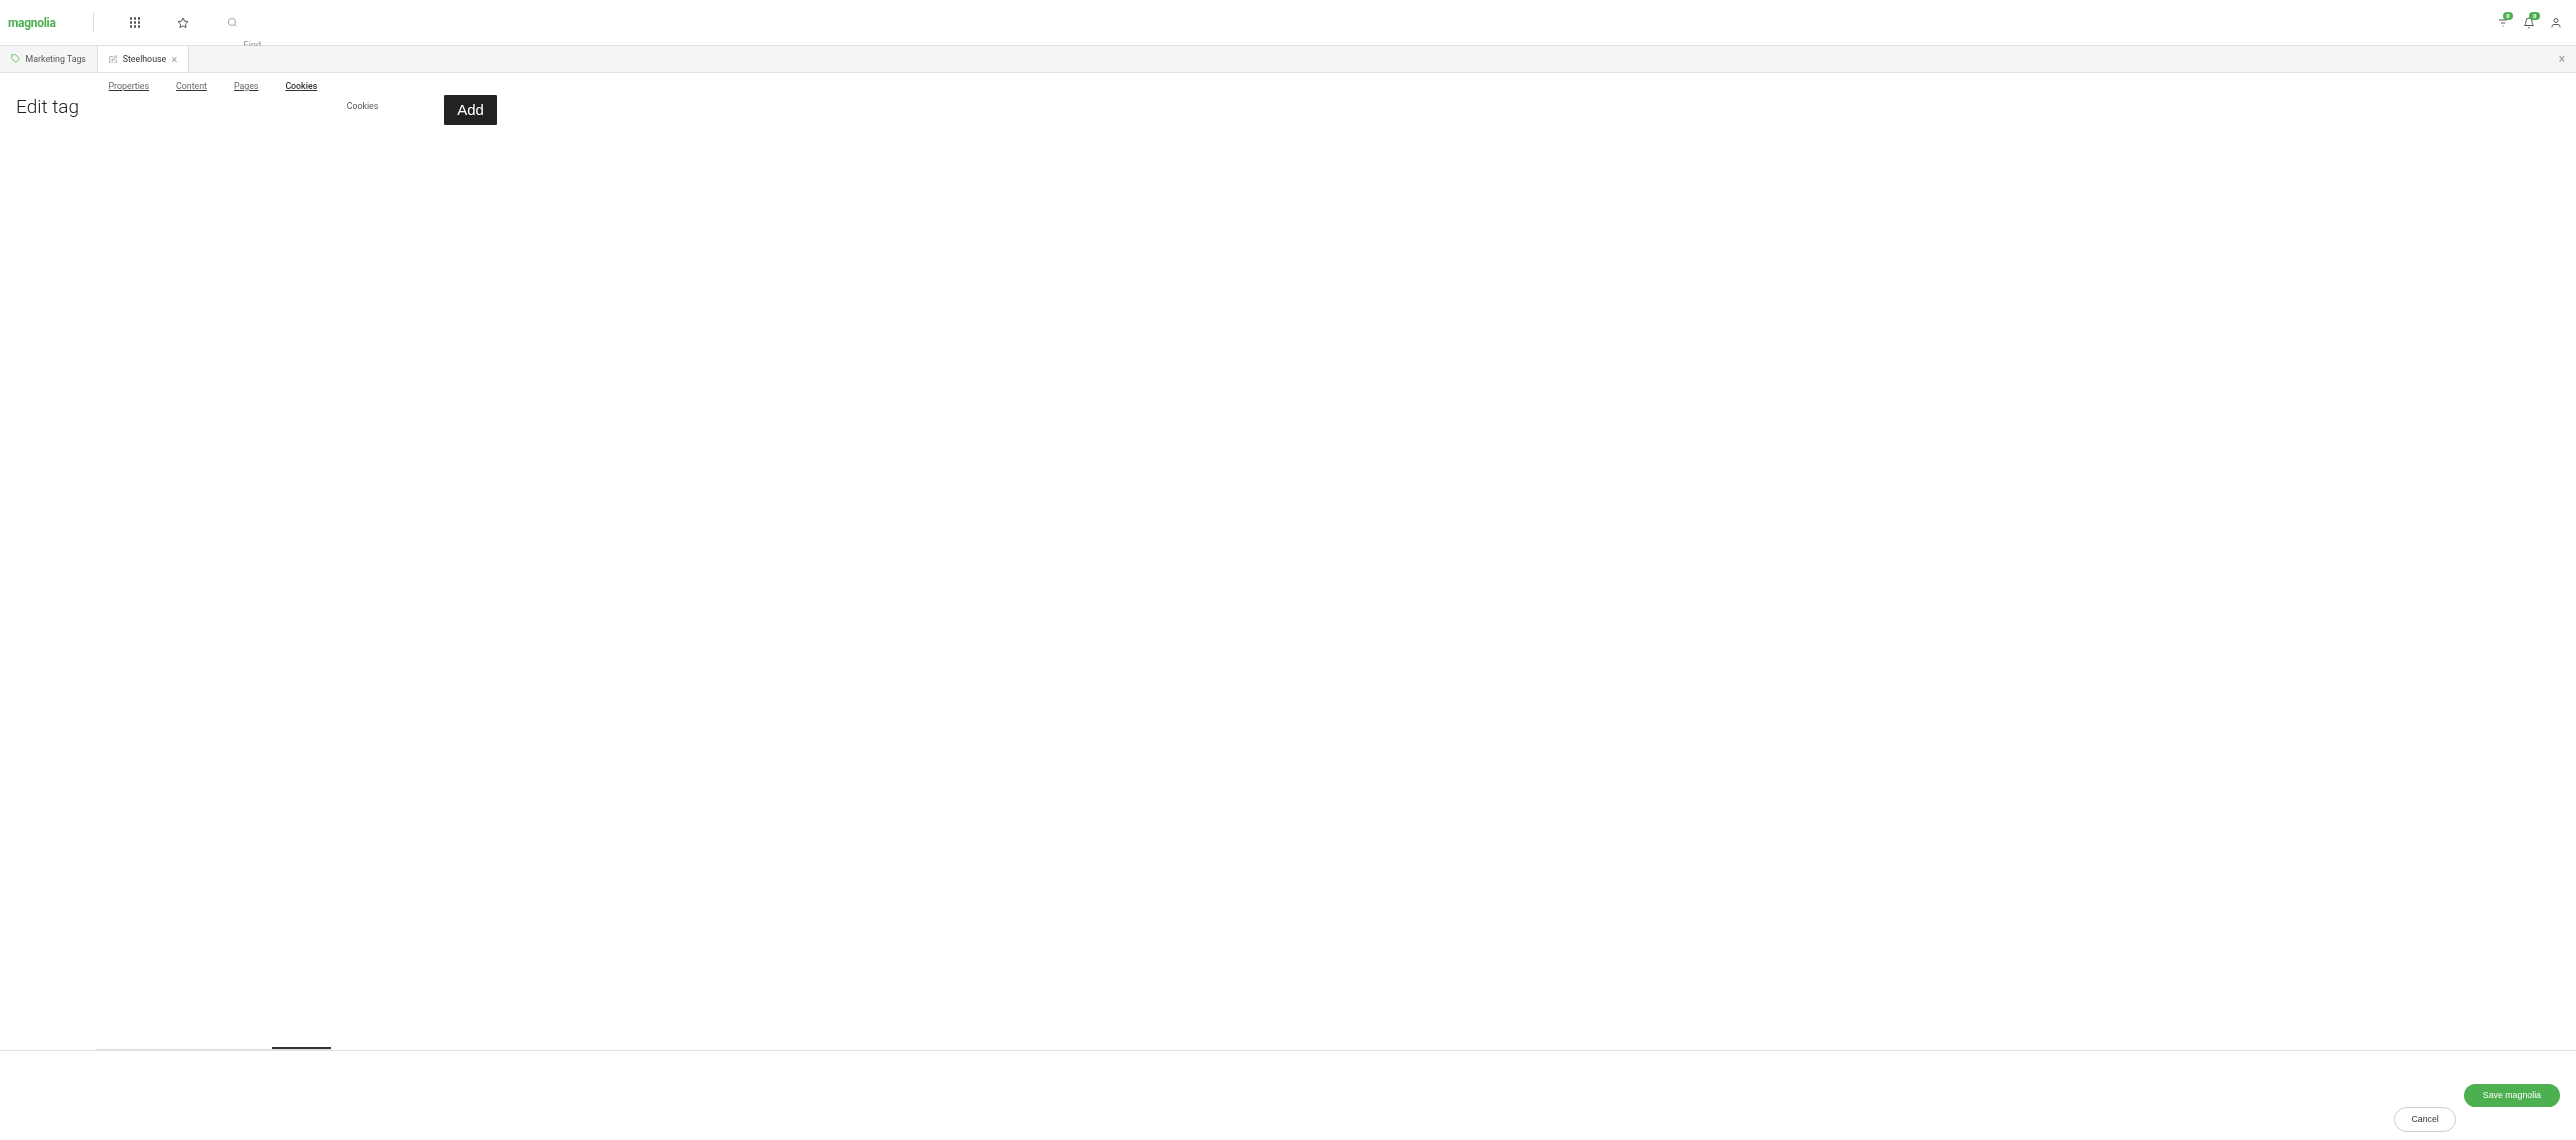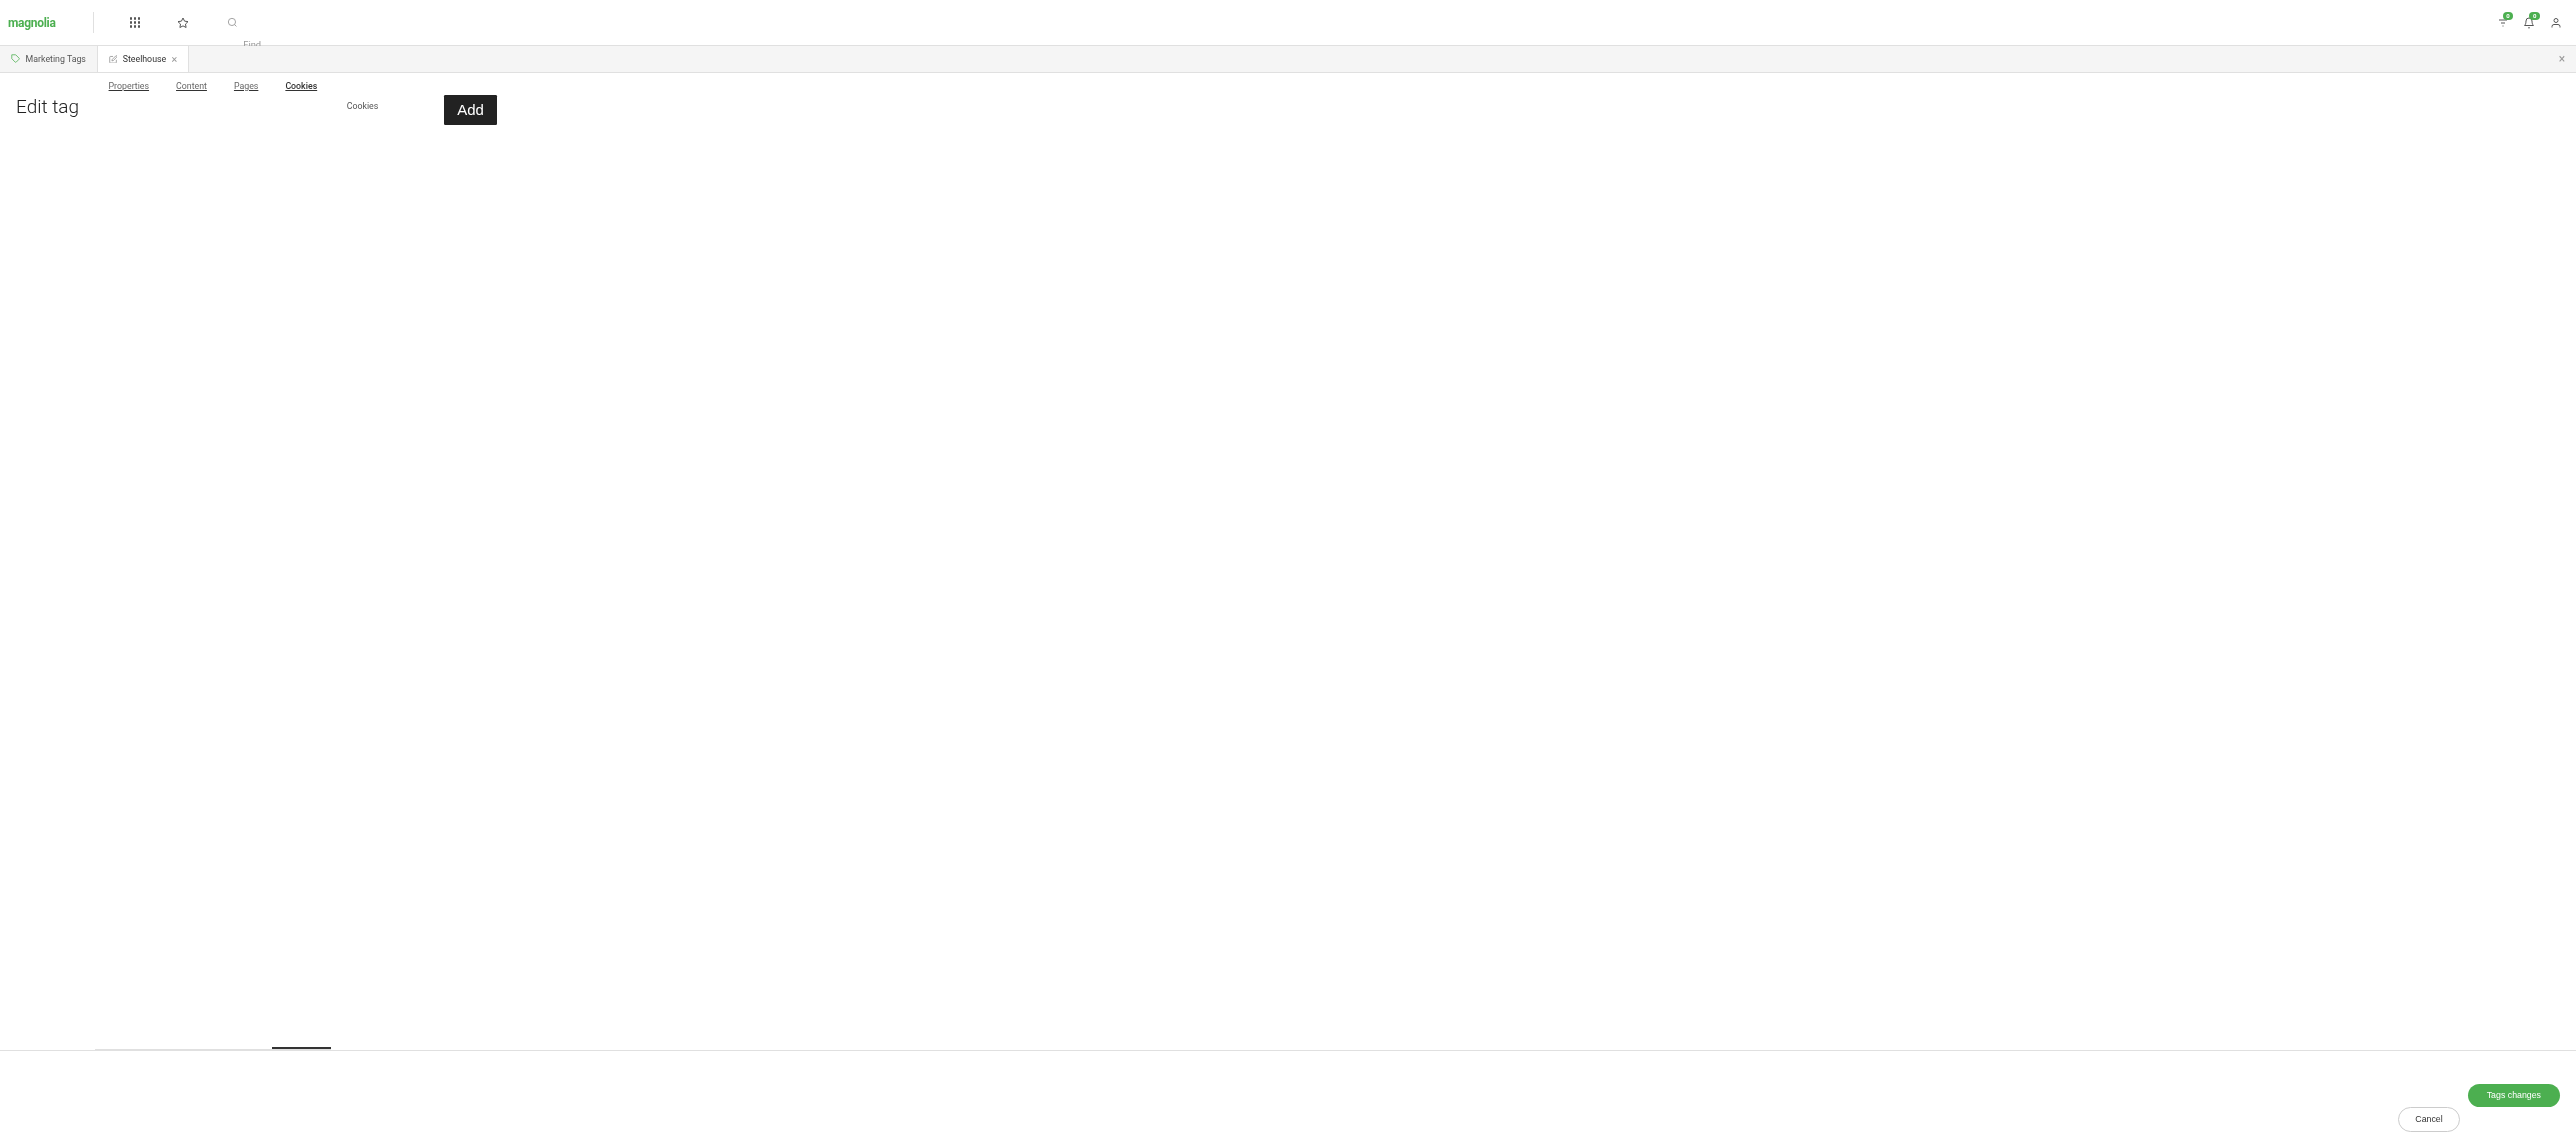--- a/index.html
+++ b/index.html
@@ -357,15 +357,15 @@
   <div class="tab-panel">
     <div class="field-row">
       <span class="field-label">Cookies</span>
       <button class="add-btn">Add</button>
     </div>
   </div>
 </div>
 
 <div class="footer">
   <button class="btn-cancel">Cancel</button>
-  <button class="btn-save">Tags changes</button>
+  <button class="btn-save">Save magnolia</button>
 </div>
 
 
 </body></html>

